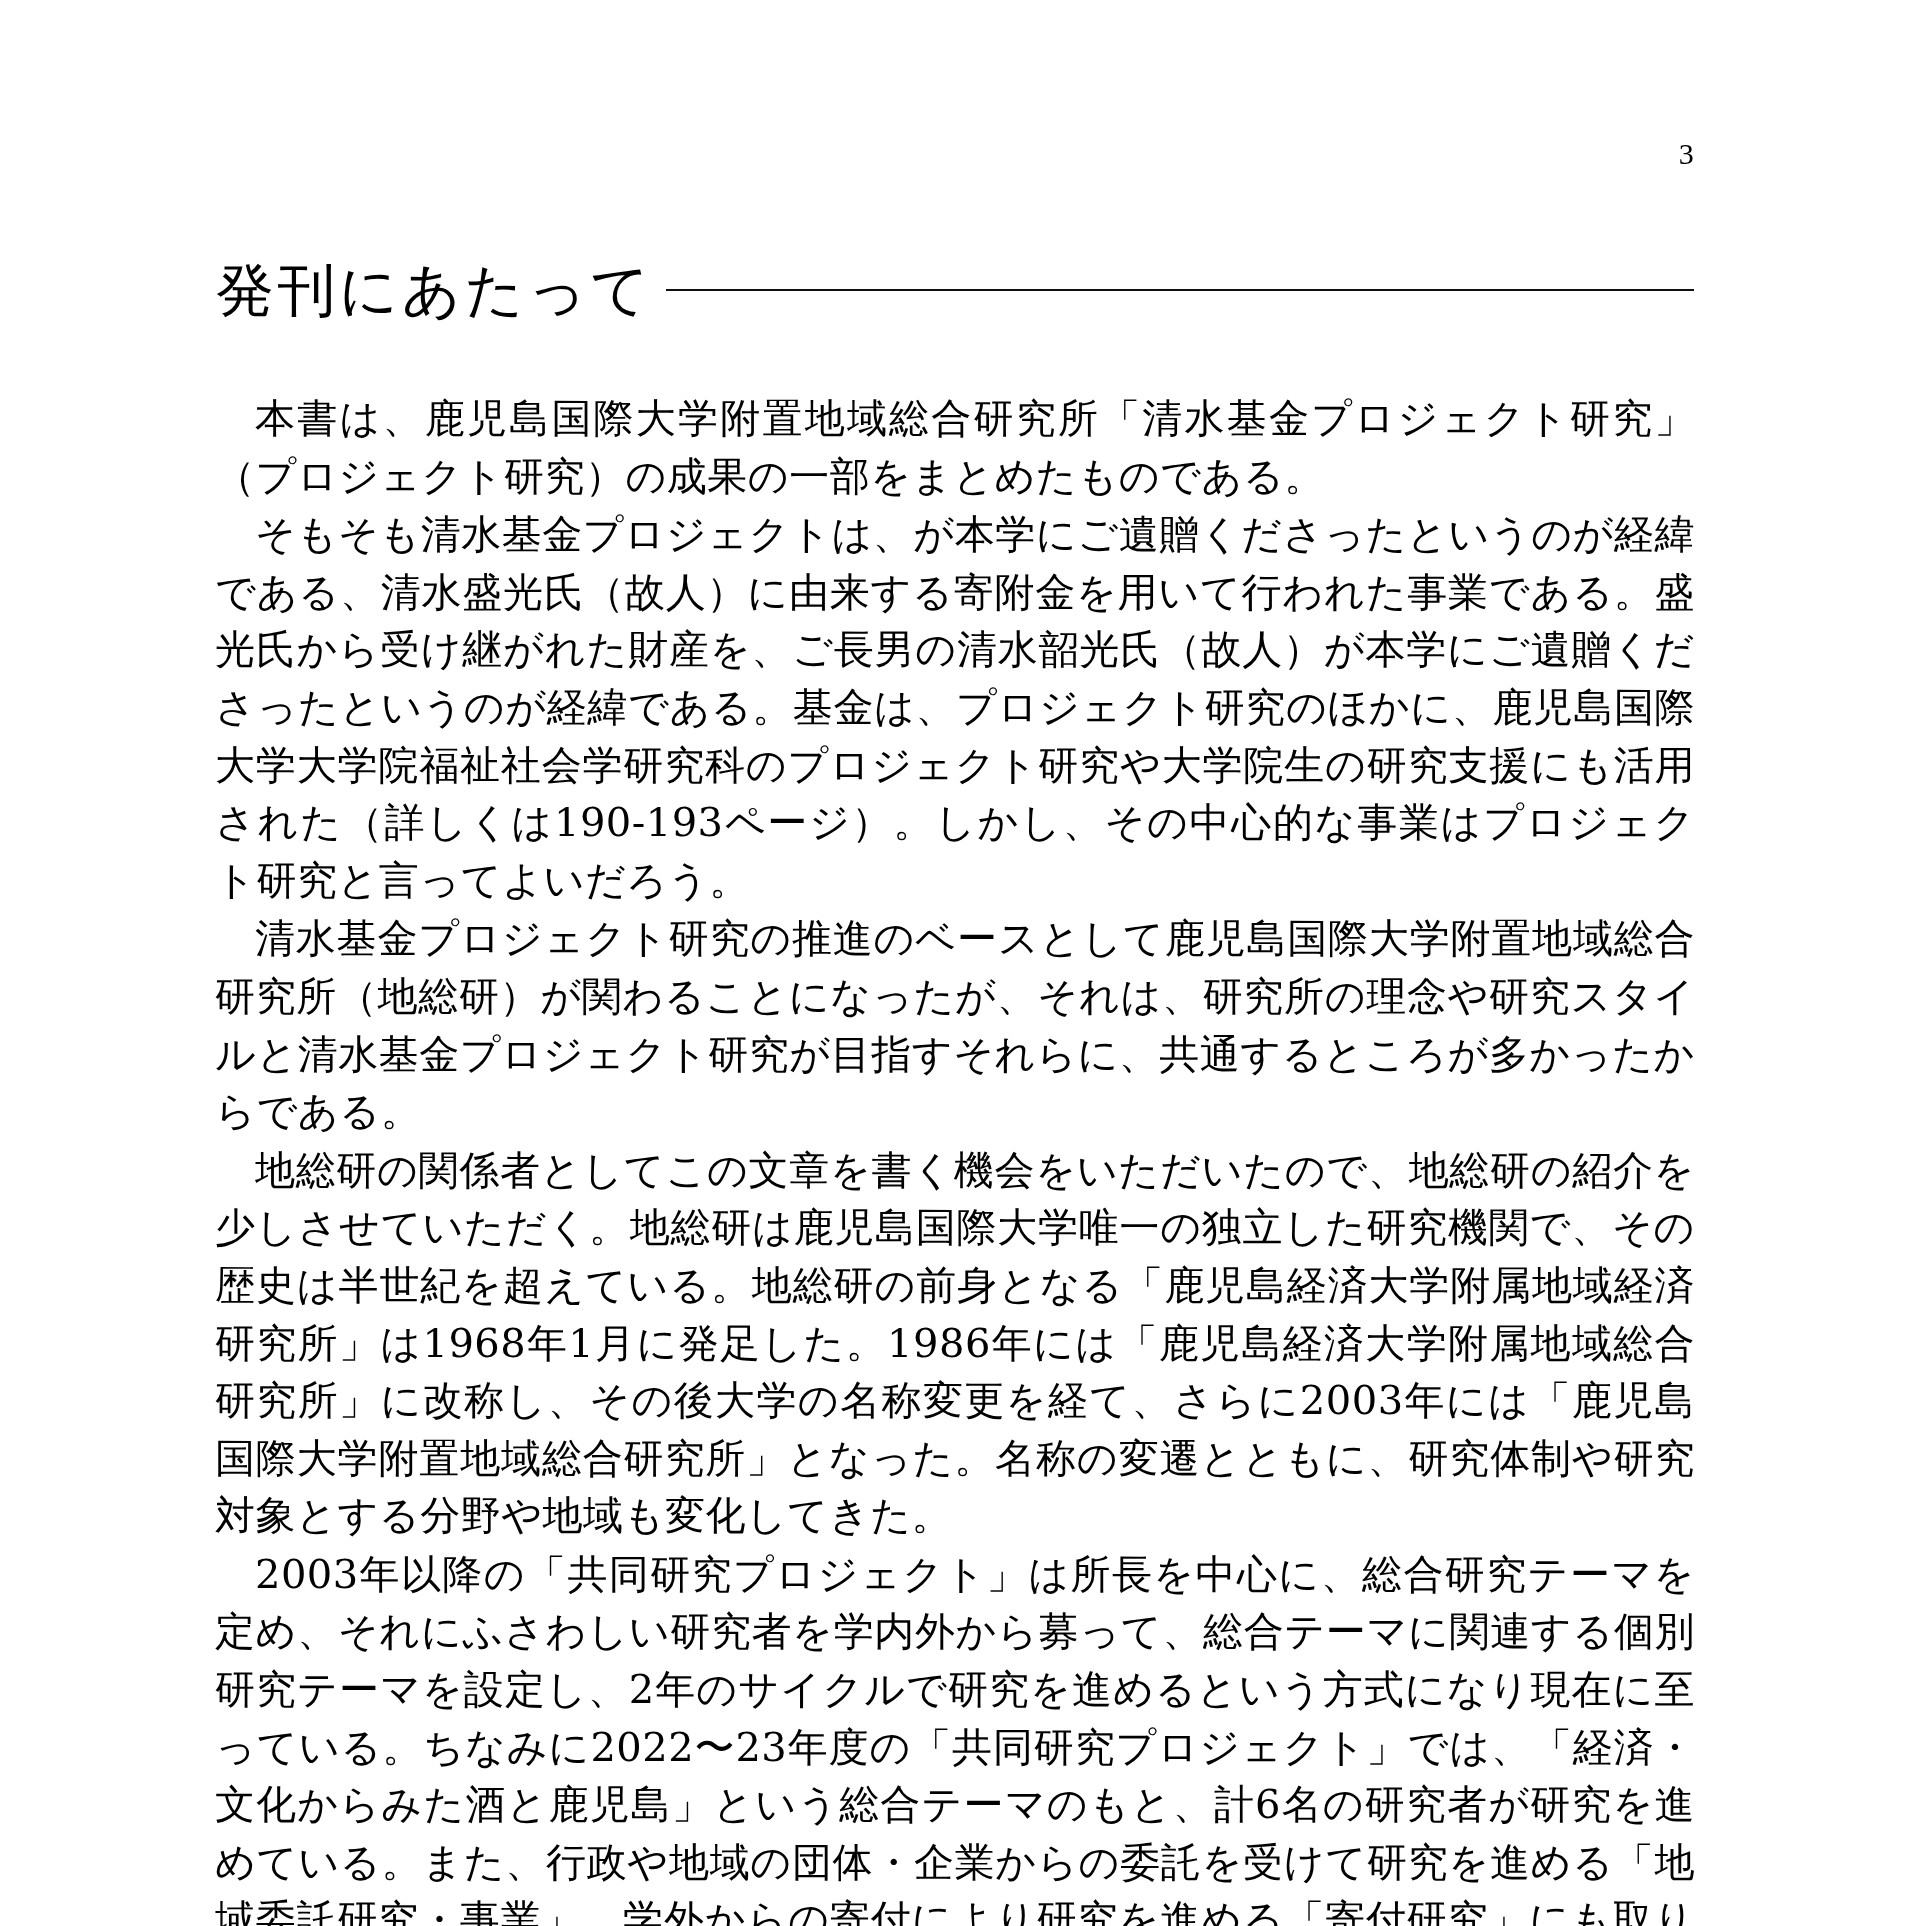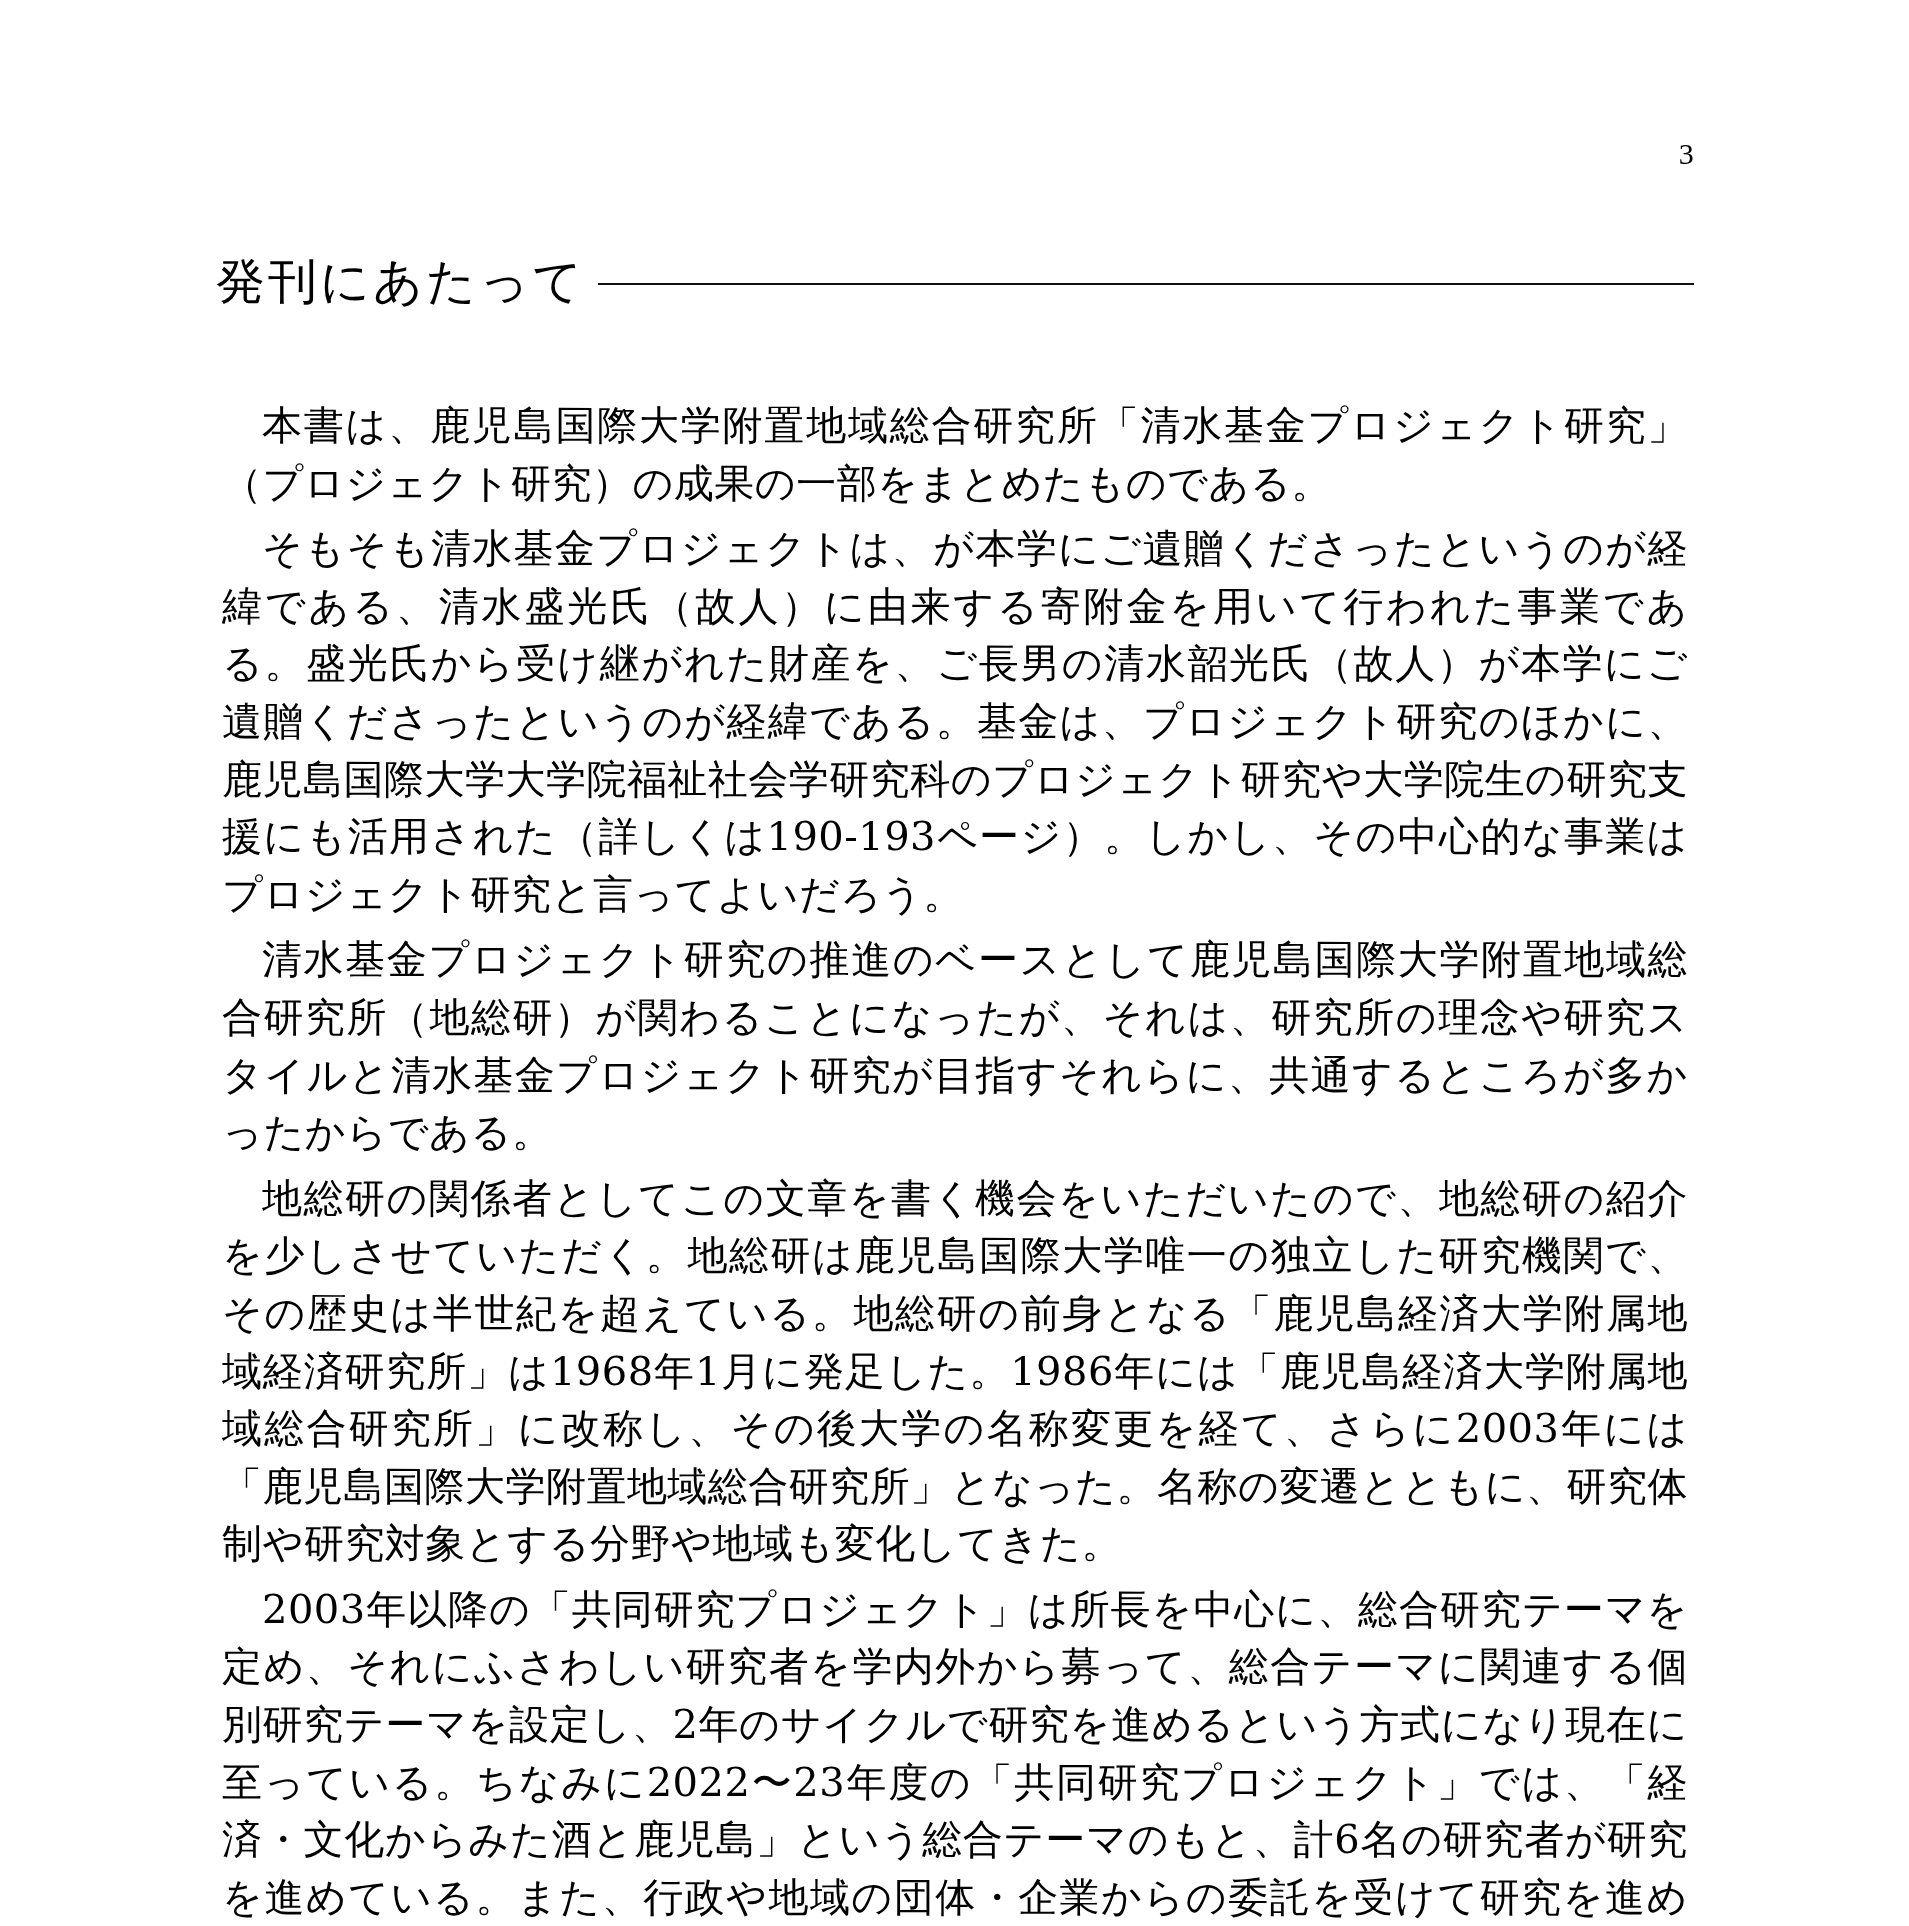--- a/index.html
+++ b/index.html
@@ -37,44 +37,44 @@
   .heading {
     position: absolute;
     top: 254px;
     left: 216px;
     right: 216px;
     display: flex;
     align-items: center;
     gap: 13px;
   }
   .heading-text {
-    font-size: 49px;
+    font-size: 58px;
     line-height: 1.28;
     letter-spacing: 0.06em;
     white-space: nowrap;
-    font-family: Liberation Mono, monospace;
+    font-family: Liberation Serif, serif;
     font-weight: 400;
   }
   .heading-rule {
     flex: 1 1 auto;
     height: 1.9px;
     background: #111111;
     margin-bottom: 2.3px;
   }
 
   
   .body-block {
     position: absolute;
     top: 389px;
     left: 214px;
     width: 1482px;
   }
 
   .para {
-    margin: 8px;
+    margin: 1px;
     font-size: 40px;
     line-height: 1.44;
     letter-spacing: 0.012em;
     text-align: justify;
     text-justify: inter-character;
     font-family: "DejaVu Serif", "Liberation Serif", serif;
     font-weight: 400;
     text-indent: 1em;
     word-break: break-all;
     overflow-wrap: break-word;

